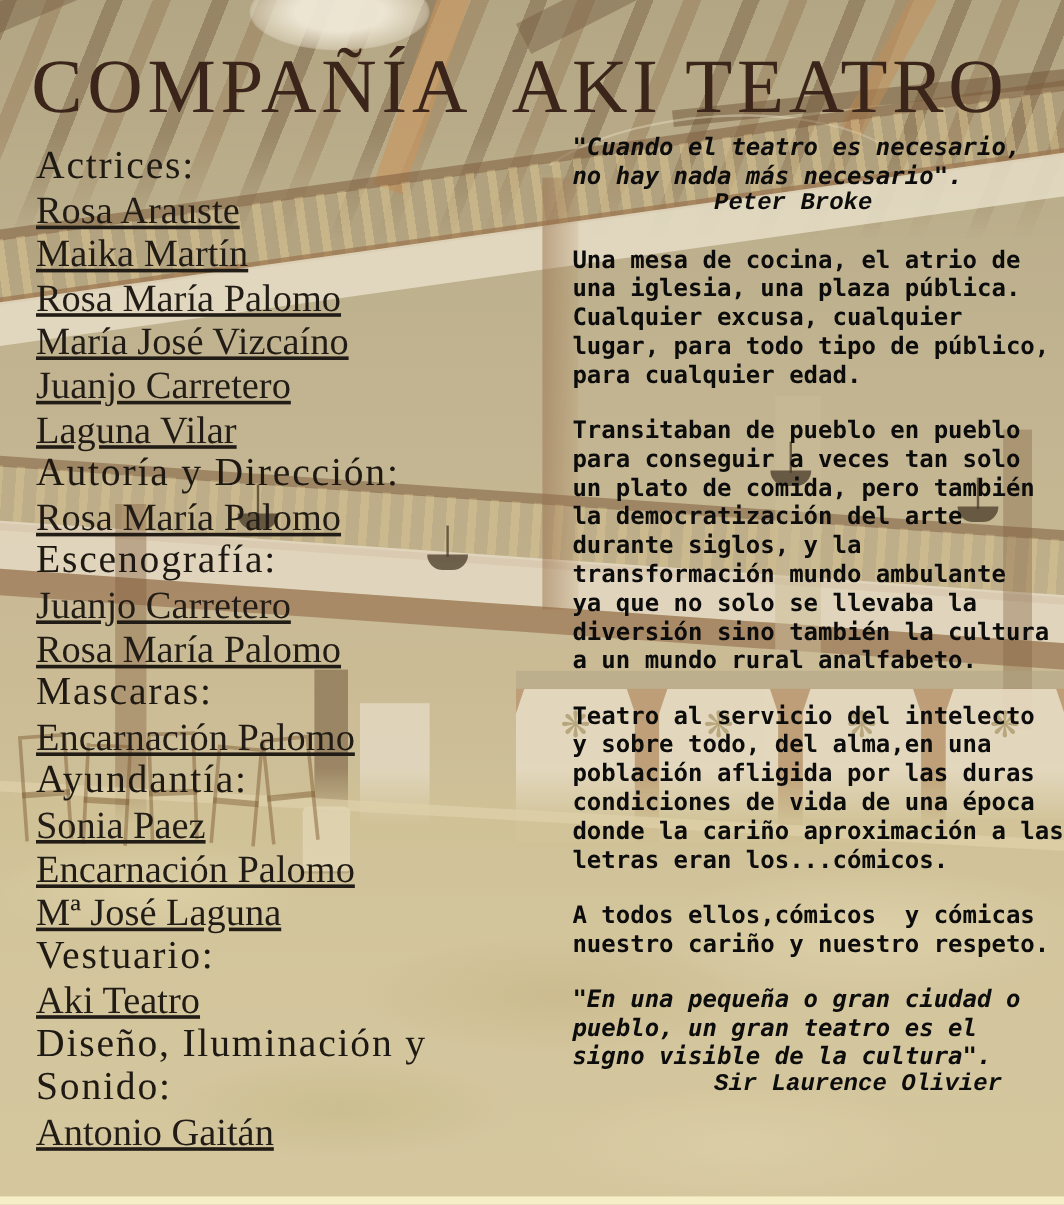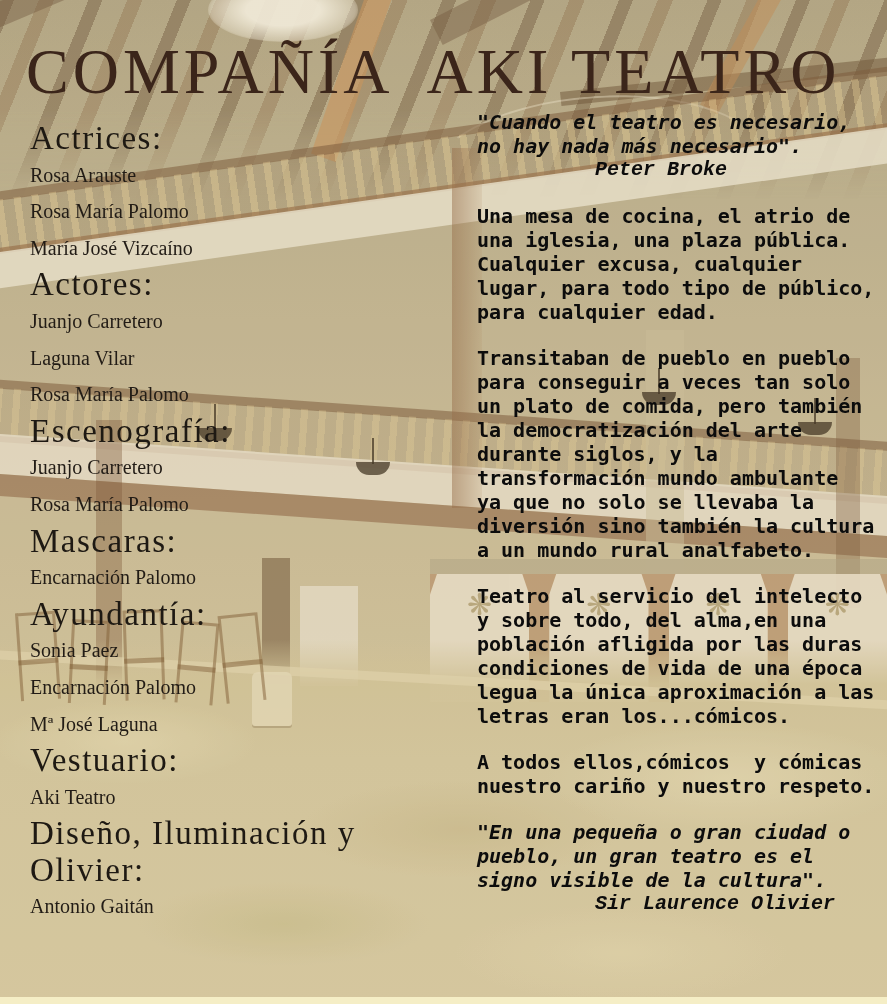--- a/index.html
+++ b/index.html
@@ -124,21 +124,21 @@
     position:absolute; left:26px; top:38px;
     font-size:64px; line-height:1.05; font-weight:normal;
     letter-spacing:4px; white-space:pre; color:#3b251a;
   }
 
   #credits {
     position:absolute; left:30px; top:120px; width:440px;
     list-style:none; color:#221c16;
   }
   #credits li { line-height:36.6px; }
-  #credits li.name { font-size:20px; }
+  #credits li.name { font-size:32px;text-decoration:underline; }
   #credits li.heading { font-size:33px; letter-spacing:1.5px; color:#1e1913; }
 
   #right-col {
     position:absolute; left:477px; top:110px; width:409px;
     font-family:"DejaVu Sans Mono", monospace;
     font-weight:bold; font-size:20px; line-height:24px; color:#0c0c0c;
   }
   .text-block { margin-bottom:22px; }
   .text-block.quote { font-style:italic; }
   .mono-line { white-space:pre; min-height:24px; }
@@ -215,38 +215,39 @@
     <div class="bottom-strip"></div>
   </div>
 
   <div class="text-layer">
 
     <h1 id="poster-title">COMPAÑÍA  AKI TEATRO</h1>
 
     <ul id="credits">
       <li class="heading">Actrices:</li>
       <li class="name">Rosa Arauste</li>
+      <li class="name">Maika Martín</li>
       <li class="name">Rosa María Palomo</li>
       <li class="name">María José Vizcaíno</li>
-      <li class="heading">Actores:</li>
       <li class="name">Juanjo Carretero</li>
       <li class="name">Laguna Vilar</li>
+      <li class="heading">Autoría y Dirección:</li>
       <li class="name">Rosa María Palomo</li>
       <li class="heading">Escenografía:</li>
       <li class="name">Juanjo Carretero</li>
       <li class="name">Rosa María Palomo</li>
       <li class="heading">Mascaras:</li>
       <li class="name">Encarnación Palomo</li>
       <li class="heading">Ayundantía:</li>
       <li class="name">Sonia Paez</li>
       <li class="name">Encarnación Palomo</li>
       <li class="name">Mª José Laguna</li>
       <li class="heading">Vestuario:</li>
       <li class="name">Aki Teatro</li>
-      <li class="heading">Diseño, Iluminación y Olivier:</li>
+      <li class="heading">Diseño, Iluminación y Sonido:</li>
       <li class="name">Antonio Gaitán</li>
     </ul>
 
     <div id="right-col">
 
       <div class="text-block quote">
         <div class="mono-line">"Cuando el teatro es necesario,</div>
         <div class="mono-line">no hay nada más necesario".</div>
         <div class="mono-line attribution">Peter Broke</div>
       </div>
@@ -269,21 +270,21 @@
         <div class="mono-line">ya que no solo se llevaba la</div>
         <div class="mono-line">diversión sino también la cultura</div>
         <div class="mono-line">a un mundo rural analfabeto.</div>
       </div>
 
       <div class="text-block">
         <div class="mono-line">Teatro al servicio del intelecto</div>
         <div class="mono-line">y sobre todo, del alma,en una</div>
         <div class="mono-line">población afligida por las duras</div>
         <div class="mono-line">condiciones de vida de una época</div>
-        <div class="mono-line">legua la única aproximación a las</div>
+        <div class="mono-line">donde la cariño aproximación a las</div>
         <div class="mono-line">letras eran los...cómicos.</div>
       </div>
 
       <div class="text-block">
         <div class="mono-line">A todos ellos,cómicos  y cómicas</div>
         <div class="mono-line">nuestro cariño y nuestro respeto.</div>
       </div>
 
       <div class="text-block quote">
         <div class="mono-line">"En una pequeña o gran ciudad o</div>

